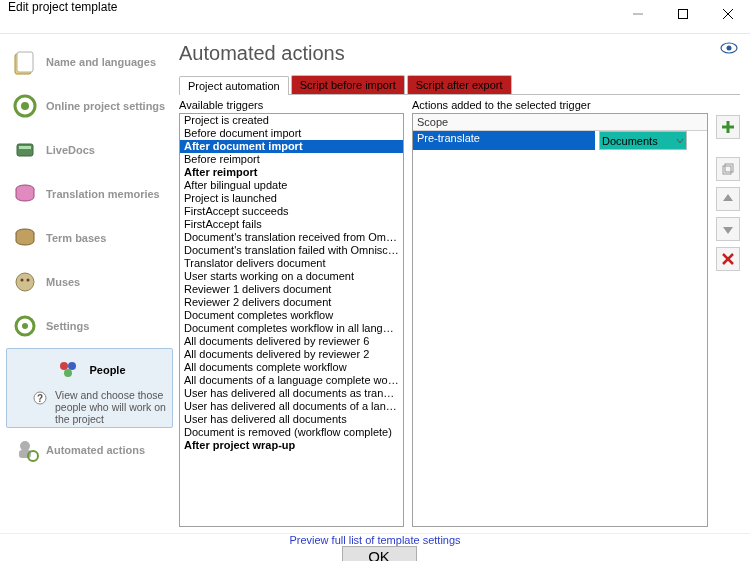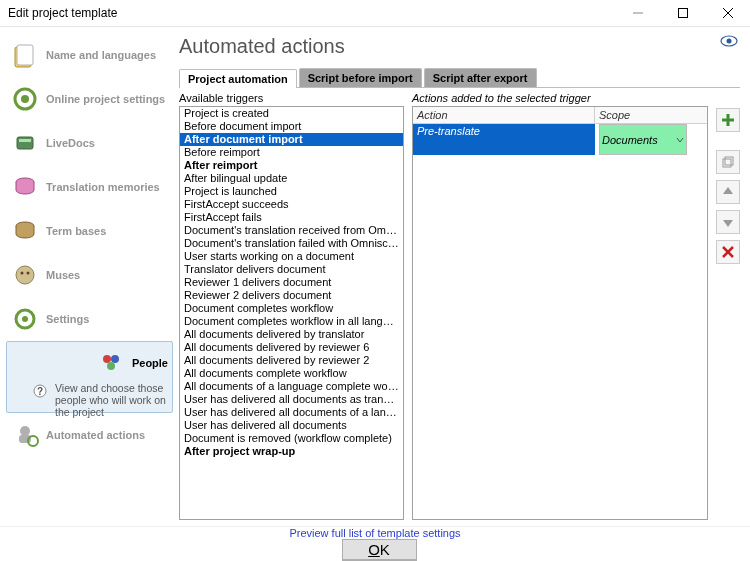--- a/index.html
+++ b/index.html
@@ -1,51 +1,51 @@
 <!DOCTYPE html>
 <html><head>
 <meta charset="utf-8">
 <style>
   * { box-sizing: border-box; font-family: "Segoe UI", Tahoma, sans-serif; }
   body { margin: 0; background: #fff; width: 750px; height: 561px; overflow: hidden; font-size: 11px; color: #000; }
-  .titlebar { height: 27px; display: flex; align-items: center; padding: 0 0 0 8px; border-bottom: 1px solid #e8e8e8; }
+  .titlebar { height: 34px; display: flex; padding: 0 0 0 8px; border-bottom: 1px solid #e8e8e8; }
   .titlebar .title { flex: 1; font-size: 12px; }
   .winbtn { width: 45px; height: 28px; display: flex; align-items: center; justify-content: center; }
   .winbtn svg { width: 10px; height: 10px; }
   .content { display: flex; height: 499px; }
   .sidebar { width: 177px; padding: 6px 4px 6px 6px; }
   .nav-item { display: flex; align-items: center; height: 44px; padding: 0 4px; color: #949494; font-weight: bold; cursor: pointer; }
   .nav-item .nav-ico { width: 30px; height: 30px; margin-right: 6px; display: flex; align-items: center; justify-content: center; }
-  .nav-item.selected { background: #e8f0f7; border: 1px solid #a9c6e0; color: #000; height: 72px; align-items: flex-end; padding-top: 6px; flex-direction: column; border-radius: 2px; }
+  .nav-item.selected { background: #e8f0f7; border: 1px solid #a9c6e0; color: #000; height: 80px; align-items: center; padding-top: 6px; flex-direction: column; border-radius: 2px; }
   .nav-item.selected .row1 { display: flex; align-items: center; }
   .nav-hint { display: flex; align-items: flex-start; padding: 4px 0 0 4px; font-weight: normal; color: #555; font-size: 10.5px; }
   .nav-hint .hint-ico { width: 16px; height: 16px; margin: 2px 6px 0 18px; flex-shrink: 0; }
   .main { flex: 1; padding: 6px 10px 6px 2px; display: flex; flex-direction: column; position: relative; }
   .page-title { font-size: 20px; color: #555; margin: 2px 0 10px 0; }
   .eye { position: absolute; right: 12px; top: 8px; }
-  .tabs { display: flex; border-bottom: 1px solid #bdbdbd; font-weight: bold; }
+  .tabs { display: flex; border-bottom: 1px solid #bdbdbd; }
   .tab { padding: 3px 8px 3px 8px; border: 1px solid #bdbdbd; border-bottom: none; background: #fff; margin-right: 2px; border-radius: 2px 2px 0 0; position: relative; top: 1px; color: #000; cursor: pointer; }
-  .tab.inactive { background: #a3a3a3; top: 0; }
+  .tab.inactive { background: #b91c1c; top: 0; }
   .columns { display: flex; gap: 8px; margin-top: 4px; flex: 1; min-height: 0; }
   .col-label { margin-bottom: 2px; }
   .left-col { width: 225px; display: flex; flex-direction: column; }
   .trigger-list { border: 1px solid #a0a0a0; flex: 1; overflow-y: auto; overflow-x: hidden; background: #fff; }
   .trigger { padding: 0 4px; white-space: nowrap; overflow: hidden; text-overflow: ellipsis; line-height: 13px; cursor: pointer; }
   .trigger.bold { font-weight: bold; }
   .trigger.selected { background: #0a64c8; color: #fff; }
-  .right-col { flex: 1; display: flex; flex-direction: column; font-style: italic; }
+  .right-col { flex: 1; display: flex; flex-direction: column; }
   .action-grid { border: 1px solid #a0a0a0; flex: 1; background: #fff; }
   .grid-head { display: flex; border-bottom: 1px solid #d0d0d0; background: #f9f9f9; }
   .grid-head div { padding: 2px 4px; border-right: 1px solid #d0d0d0; }
   .gh-action { color: #333; }
   .gh-scope { color: #333; border-right: none !important; }
   .grid-row { display: flex; }
   .grid-row .c1 { background: #0a64c8; color: #fff; padding: 1px 4px; }
   .grid-row .c2 { padding: 0 2px 0 4px; display: flex; align-items: center; }
-  .scope-select { flex: 1; border: 1px solid #bbb; background: #86efac; height: 31px; display: flex; align-items: center; padding: 0 2px; justify-content: space-between; }
+  .scope-select { flex: 1; border: 1px solid #bbb; background: #14b8a6; height: 19px; display: flex; align-items: center; padding: 0 2px; justify-content: space-between; }
   .action-btns { width: 24px; display: flex; flex-direction: column; gap: 6px; padding-top: 16px; }
   .action-btns .abtn { width: 24px; height: 24px; border: 1px solid #ccc; background: #f5f5f5; display: flex; align-items: center; justify-content: center; }
   .footer { height: 32px; display: flex; align-items: center; padding: 0 10px; border-top: 1px solid #eee; flex-direction: column; }
   .preview-link { color: #2a3bcc; cursor: pointer; }
   .footer-spacer { flex: 1; }
   .footer button { width: 75px; height: 22px; margin-left: 8px; background: #e1e1e1; border: 1px solid #adadad; cursor: pointer; font-size: 15px; }
   .footer button u { text-decoration: underline; }
 </style>
 </head>
 <body>
@@ -188,43 +188,41 @@
             <div class="trigger">Before document import</div>
             <div class="trigger bold selected">After document import</div>
             <div class="trigger">Before reimport</div>
             <div class="trigger bold">After reimport</div>
             <div class="trigger">After bilingual update</div>
             <div class="trigger">Project is launched</div>
             <div class="trigger">FirstAccept succeeds</div>
             <div class="trigger">FirstAccept fails</div>
             <div class="trigger">Document's translation received from Omnis...</div>
             <div class="trigger">Document's translation failed with Omniscien...</div>
+            <div class="trigger">Translator delivers document</div>
             <div class="trigger">User starts working on a document</div>
-            <div class="trigger">Translator delivers document</div>
             <div class="trigger">Reviewer 1 delivers document</div>
             <div class="trigger">Reviewer 2 delivers document</div>
             <div class="trigger">Document completes workflow</div>
             <div class="trigger">Document completes workflow in all languages</div>
-            <div class="trigger">All documents delivered by translator</div>
             <div class="trigger">All documents delivered by reviewer 6</div>
             <div class="trigger">All documents delivered by reviewer 2</div>
             <div class="trigger">All documents complete workflow</div>
             <div class="trigger">All documents of a language complete workfl...</div>
             <div class="trigger">User has delivered all documents as translator</div>
             <div class="trigger">User has delivered all documents of a langua...</div>
             <div class="trigger">User has delivered all documents</div>
             <div class="trigger">Document is removed (workflow complete)</div>
             <div class="trigger bold">After project wrap-up</div>
           </div>
       </div>
       <div class="right-col">
         <div class="col-label">Actions added to the selected trigger</div>
         <div class="action-grid" id="grid">
             <div class="grid-head">
-              <div class="gh-action" style="width:182px">Action</div>
               <div class="gh-scope" style="width:94px">Scope</div>
             </div>
             <div class="grid-row">
               <div class="c1" style="width:182px">Pre-translate</div>
               <div class="c2" style="width:94px">
                 <div class="scope-select">
                   <span>Documents</span>
                   <svg width="8" height="8" viewBox="0 0 8 8">
                     <path d="M1 2 L4 6 L7 2" fill="none" stroke="#555"></path>
                   </svg>

